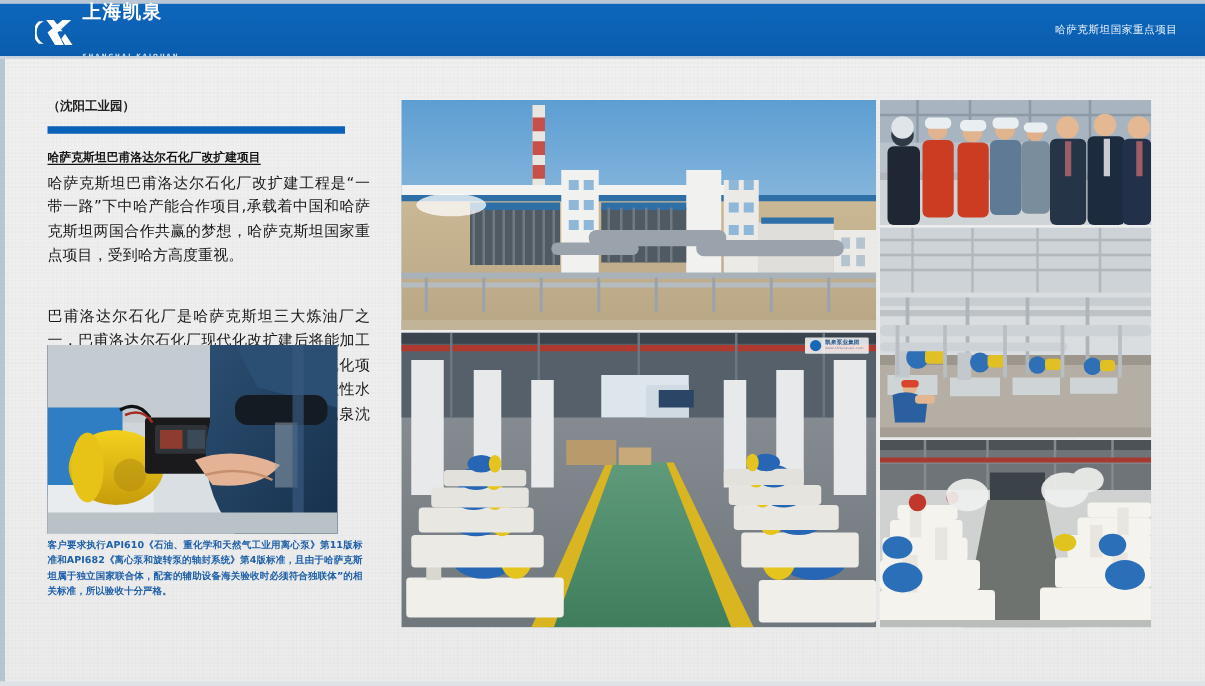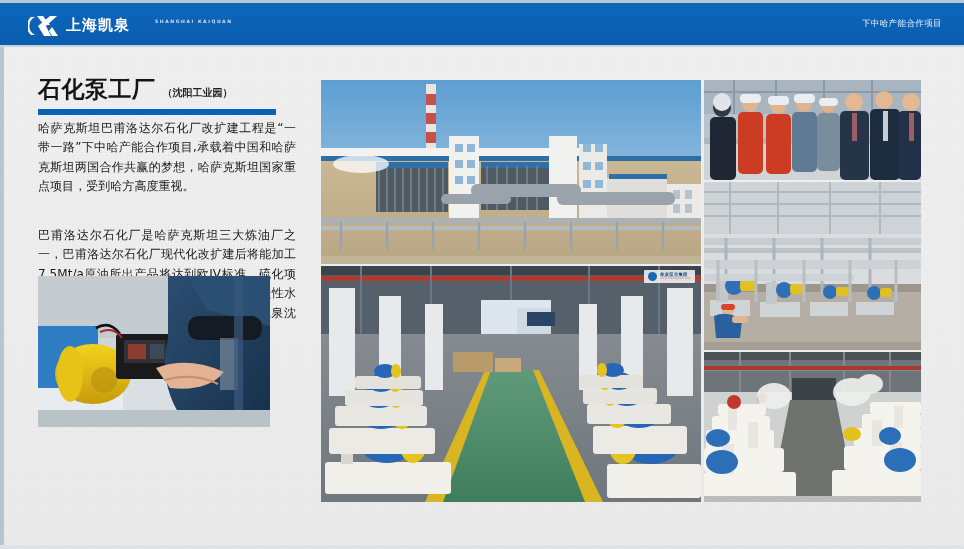--- a/index.html
+++ b/index.html
@@ -19,21 +19,21 @@
   .topline{position:absolute;left:0;top:0;width:964px;height:3px;background:#b9c6d4;}
   .header{
     position:absolute;left:0;top:3px;width:964px;height:42px;
     background:#0a61b5;
     background:linear-gradient(180deg,#0d66bb 0%,#0a5dae 100%);
   }
   .headerline{position:absolute;left:0;top:45px;width:964px;height:2px;background:#c9d3de;}
   .logo{position:absolute;left:28px;top:9px;height:27px;display:flex;align-items:center;gap:5px;}
   .logo-mark{position:relative;width:33px;height:26px;}
   .logo-mark svg{display:block;}
-  .logo-text{display:flex;flex-direction:row;justify-content:center;line-height:1;gap:25px;}
+  .logo-text{display:flex;flex-direction:column;justify-content:center;line-height:1;gap:25px;}
   .logo-cn{color:#ffffff;font-size:15px;font-weight:700;letter-spacing:1px;
            font-family:"DejaVu Sans","Liberation Sans",sans-serif;}
   .logo-en{color:#cfe2f4;font-size:4.6px;font-weight:700;letter-spacing:1.55px;margin-top:2px;}
   .slogan{
     position:absolute;right:22px;top:0;height:42px;display:flex;align-items:center;
     color:#eaf2fb;font-size:8.5px;letter-spacing:.4px;white-space:nowrap;
   }
   
   .leftstrip{position:absolute;left:0;top:47px;width:4px;height:502px;background:#8ba5bd;opacity:.55;}
   .bottomstrip{position:absolute;left:0;bottom:0;width:964px;height:4px;background:#dfe3e7;}
@@ -98,33 +98,33 @@
           <path d="M9 3 L15 3 L22 12 L16 12 Z" fill="#ffffff"></path>
           <path d="M22 3 L29 3 L18 13 L23 23 L16 23 L10 13 Z" fill="#ffffff"></path>
           <path d="M24 14 L30 23 L24 23 L21 18 Z" fill="#ffffff"></path>
         </svg>
       </span>
       <span class="logo-text">
         <span class="logo-cn">上海凯泉</span>
         <span class="logo-en">SHANGHAI KAIQUAN</span>
       </span>
     </div>
-    <div class="slogan">下中哈产能合作项目</div>
+    <div class="slogan">哈萨克斯坦国家重点项目</div>
   </div>
   <div class="headerline"></div>
 
   <div class="leftstrip"></div>
   <div class="bottomstrip"></div>
 
   <div class="left">
     <div class="title-row">
-      <span class="title">石化泵工厂</span>
       <span class="subtitle">（沈阳工业园）</span>
     </div>
     <div class="rule"></div>
+    <div class="lead">哈萨克斯坦巴甫洛达尔石化厂改扩建项目</div>
     <div class="para p1">哈萨克斯坦巴甫洛达尔石化厂改扩建工程是“一带一路”下中哈产能合作项目,承载着中国和哈萨克斯坦两国合作共赢的梦想，哈萨克斯坦国家重点项目，受到哈方高度重视。</div>
     <div class="para p2">巴甫洛达尔石化厂是哈萨克斯坦三大炼油厂之一，巴甫洛达尔石化厂现代化改扩建后将能加工7.5Mt/a原油所出产品将达到欧IV标准。硫化项目质量升级一期工程二包离心机泵与三包酸性水泵共31个位号，53台离心泵，均采用了凯泉沈阳石化工程标准的OH2重载型石化流程泵。</div>
   </div>
 
   <div class="leftphoto">
     <svg viewBox="0 0 232 151" preserveAspectRatio="none">
       <defs>
         <linearGradient id="gNavy" x1="0" y1="0" x2="1" y2="1">
           <stop offset="0" stop-color="#2c4e72"></stop>
             <stop offset="1" stop-color="#16304b"></stop>
@@ -152,20 +152,21 @@
       <path d="M150 0 L232 0 L232 50 L168 34 Z" fill="#2b4e73"></path>
       <rect x="150" y="40" width="74" height="24" rx="10" fill="#151b22"></rect>
       <path d="M118 92 Q150 80 186 96 Q170 116 132 112 Z" fill="#e4b294"></path>
       <path d="M126 104 Q156 96 180 108" stroke="#c6906e" stroke-width="2" fill="none"></path>
       <rect x="182" y="62" width="18" height="52" fill="#9aa7b4" opacity=".5"></rect>
       <rect x="196" y="0" width="9" height="151" fill="#39597e" opacity=".7"></rect>
       <rect x="0" y="134" width="232" height="17" fill="#b9c2c7"></rect>
     </svg>
   </div>
 
+  <div class="caption">客户要求执行API610《石油、重化学和天然气工业用离心泵》第11版标准和API682《离心泵和旋转泵的轴封系统》第4版标准，且由于哈萨克斯坦属于独立国家联合体，配套的辅助设备海关验收时必须符合独联体”的相关标准，所以验收十分严格。</div>
 
   <div class="grid">
 
     <div class="ph ph-plant">
       <svg viewBox="0 0 380 184" preserveAspectRatio="none">
         <defs>
           <linearGradient id="sky" x1="0" y1="0" x2="0" y2="1">
             <stop offset="0" stop-color="#5d9ed2"></stop>
               <stop offset="1" stop-color="#b9d4e8"></stop>
           </linearGradient>

